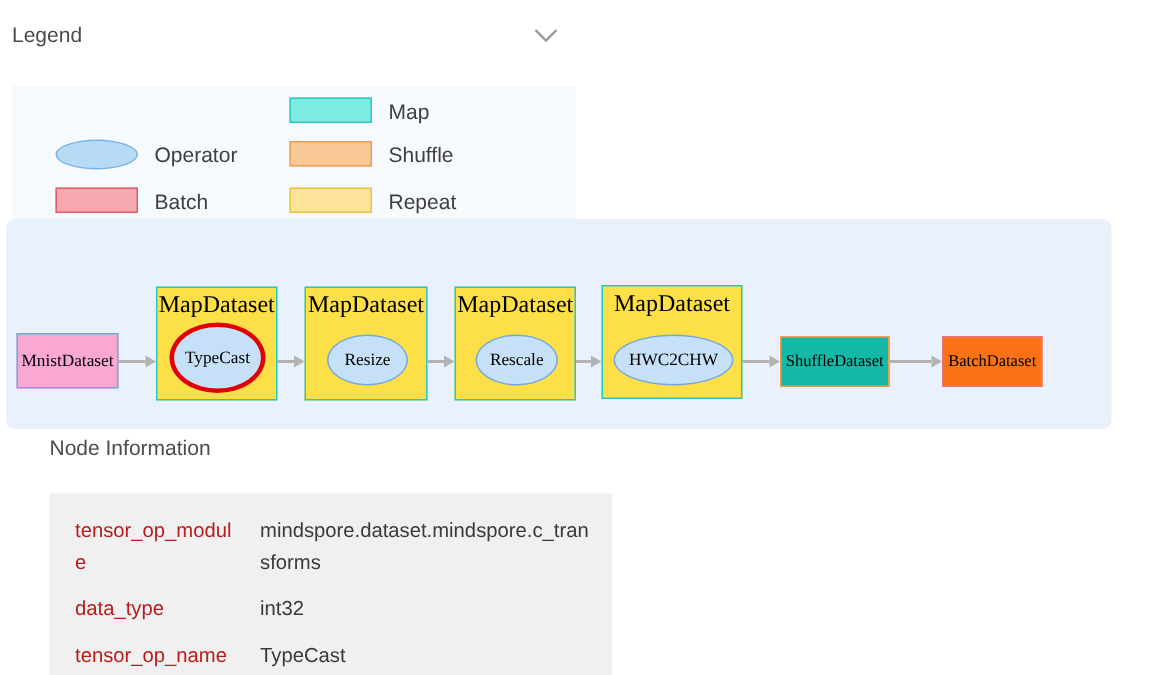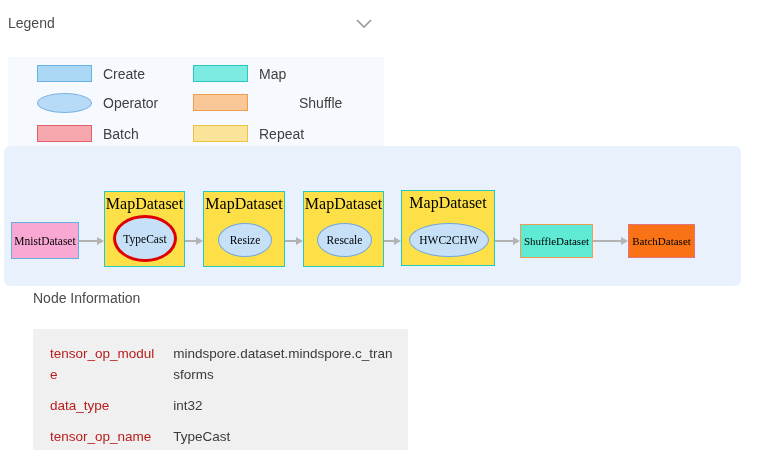--- a/index.html
+++ b/index.html
@@ -25,40 +25,40 @@
   .legend-item{position:absolute;display:flex;align-items:center;}
   .swatch{width:55px;height:17px;box-sizing:border-box;margin-right:11px;}
   .sw-create {background:#abd9f5;border:1px solid #6ab1e2;}
   .sw-map    {background:#7debe1;border:1px solid #2cc7bf;}
   .sw-operator{background:#b7daf6;border:1px solid #79b2e4;border-radius:50%;height:20px;}
   .sw-shuffle{background:#fac897;border:1px solid #ed9d52;}
   .sw-batch  {background:#f5a9af;border:1px solid #e25f6a;}
   .sw-repeat {background:#fbe499;border:1px solid #edc23f;}
   .legend-label{font-size:14px;color:#3f3f3f;}
   .li-0{left:29px;top:8px;}  .li-1{left:185px;top:8px;}
-  .li-2{left:29px;top:36px;} .li-3{left:185px;top:37px;gap:40px;}
+  .li-2{left:29px;top:36px;} .li-3{left:185px;top:37px;}
   .li-4{left:29px;top:68px;} .li-5{left:185px;top:68px;}
 
   
   .canvas{
     position:absolute;left:4px;top:146px;width:737px;height:140px;
     background:#e9f2fc;border-radius:6px;
   }
   .gnode{position:absolute;box-sizing:border-box;
     font-family:"Liberation Serif",serif;color:#000;text-align:center;}
   .n-create{background:#f9a8d4;border:1px solid #64aee0;
     display:flex;align-items:center;justify-content:center;font-size:11.5px;}
   .n-map{background:#fde047;border:1.5px solid #25c9c1;}
   .map-title{font-size:16px;margin-top:3px;}
   .op{position:absolute;border-radius:50%;box-sizing:border-box;
     background:#c5e0f7;border:1px solid #74a7dc;
     display:flex;align-items:center;justify-content:center;
     font-size:11.5px;font-family:"Liberation Serif",serif;cursor:pointer;}
   .op-selected{border:3px solid #e10000;}
-  .n-shuffle{background:#5eead4;border:1px solid #ed9d52;
+  .n-shuffle{background:#14b8a6;border:1px solid #ed9d52;
     display:flex;align-items:center;justify-content:center;font-size:11px;}
   .n-batch{background:#f97316;border:1px solid #e4737c;
     display:flex;align-items:center;justify-content:center;font-size:11px;}
 
   .arrow{position:absolute;display:flex;align-items:center;height:9px;}
   .arrow-line{flex:1;height:2px;background:#b3b3b3;}
   .arrow-head{width:0;height:0;border-left:7px solid #b3b3b3;
     border-top:4px solid transparent;border-bottom:4px solid transparent;}
 
   
@@ -75,24 +75,20 @@
 </style>
 </head>
 <body>
 
 <div class="legend-title">Legend</div>
 <svg class="chevron" viewBox="0 0 18 12">
   <polyline points="2,2 9,9 16,2" fill="none" stroke="#979a9f" stroke-width="1.6"></polyline>
 </svg>
 
 <div class="legend-panel">
-  <div class="legend-item li-0">
-    <span class="swatch sw-create"></span>
-    <span class="legend-label">Create</span>
-  </div>
   <div class="legend-item li-1">
     <span class="swatch sw-map"></span>
     <span class="legend-label">Map</span>
   </div>
   <div class="legend-item li-2">
     <span class="swatch sw-operator"></span>
     <span class="legend-label">Operator</span>
   </div>
   <div class="legend-item li-3">
     <span class="swatch sw-shuffle"></span>

